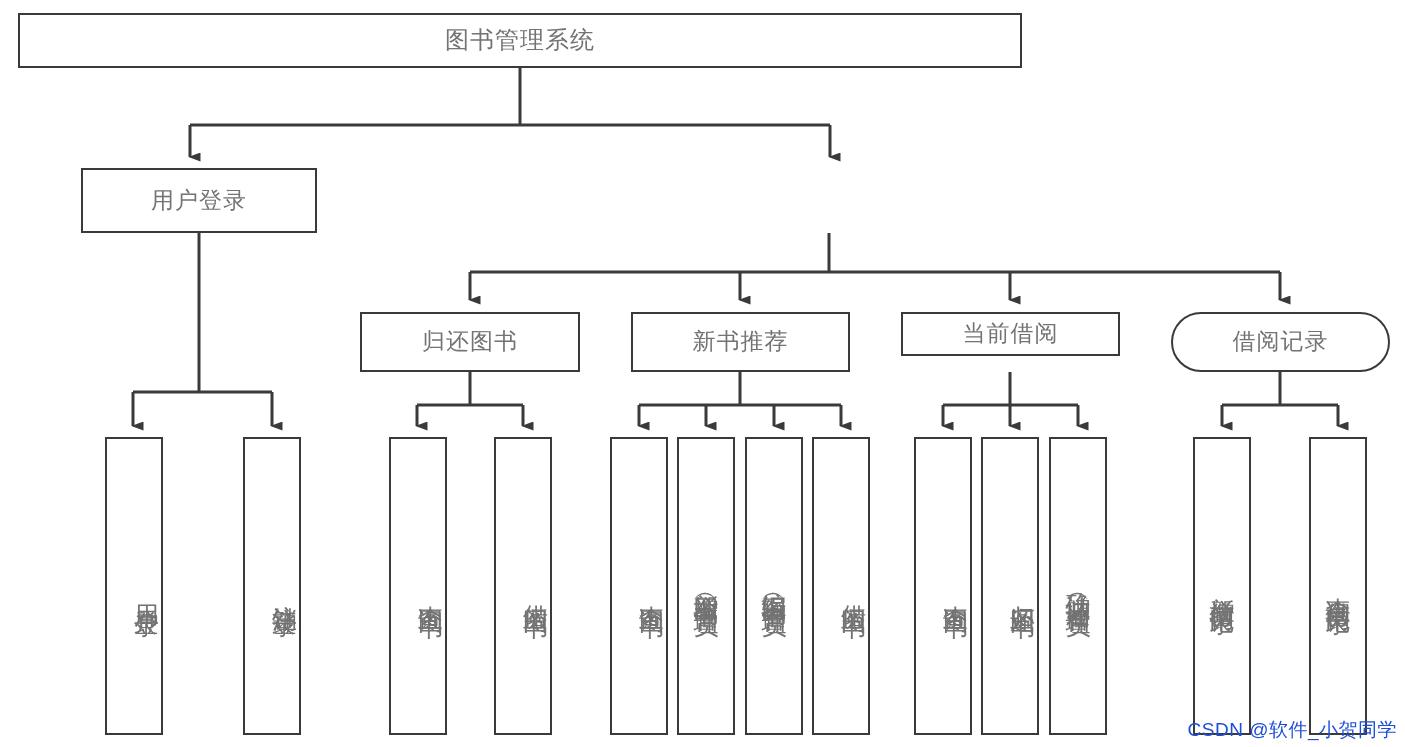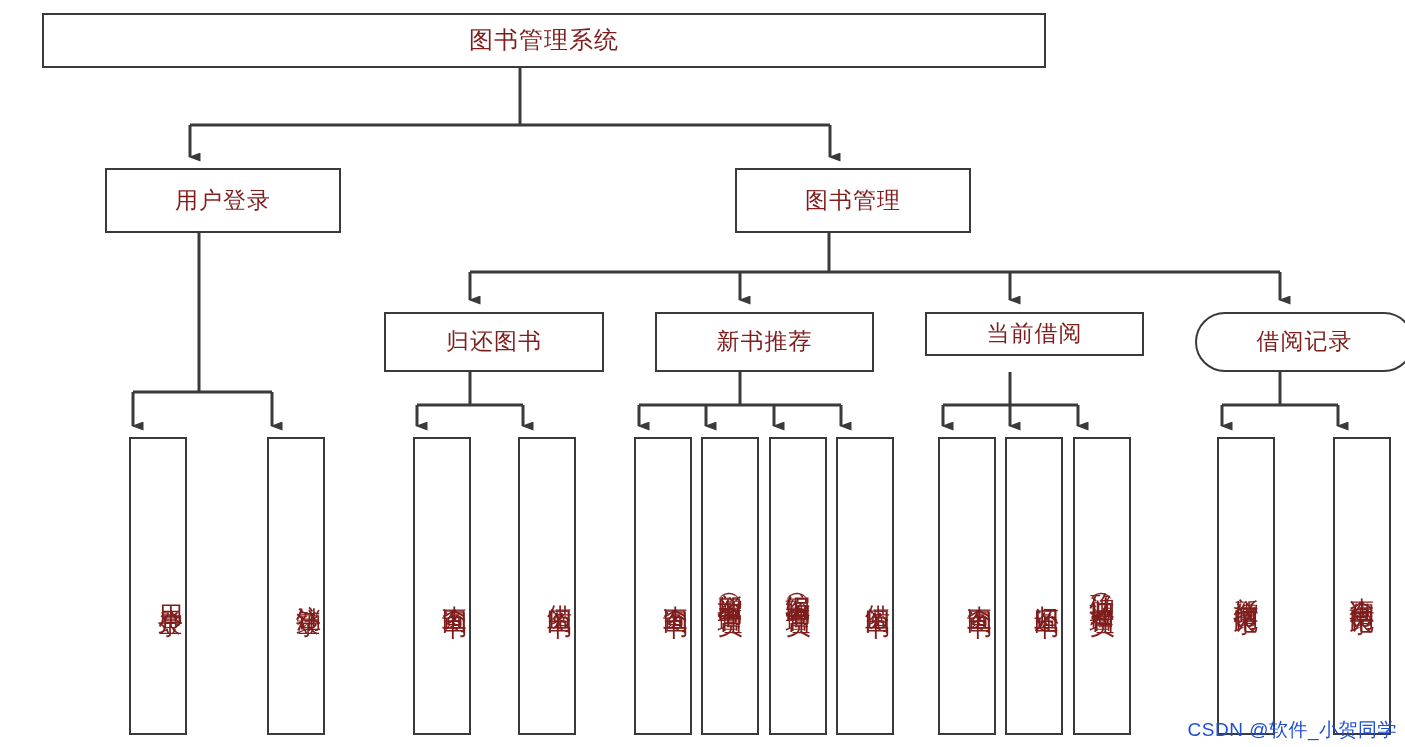--- a/index.html
+++ b/index.html
@@ -27,22 +27,21 @@
     pointer-events: none;
   }
   .node {
     position: absolute;
     box-sizing: border-box;
     border: 2.5px solid #3a3a3a;
     background: #ffffff;
     display: flex;
     align-items: center;
     justify-content: center;
-    color: #7f1d1d;
-    margin-left: 24px;
+    color: #737373;
   }
   .node.h {
     font-size: 23px;
     letter-spacing: 1px;
     line-height: 1.1;
   }
   .node.h.root {
     font-size: 24px;
   }
   .node.v {
@@ -122,21 +121,20 @@
       <path d="M1222,405 L1338,405"></path>
       <path d="M1222,405 L1222,426" marker-end="url(#ah)"></path>
       <path d="M1338,405 L1338,426" marker-end="url(#ah)"></path>
     </g>
   </svg>
 
   <div class="node h root" style="left:18px; top:13px; width:1004px; height:55px;">图书管理系统</div>
 
   <div class="node h" style="left:81px; top:168px; width:236px; height:65px;">用户登录</div>
 
-  <div class="node h" style="left:711px; top:168px; width:236px; height:65px;">图书管理</div>
 
   <div class="node h" style="left:360px; top:312px; width:220px; height:60px;">归还图书</div>
 
   <div class="node h" style="left:631px; top:312px; width:219px; height:60px;">新书推荐</div>
 
   <div class="node h" style="left:901px; top:312px; width:219px; height:44px;">当前借阅</div>
 
   <div class="node h" style="left:1171px; top:312px; width:219px; height:60px;border-radius:30px;">借阅记录</div>
 
   <div class="node v" style="left:105px; top:437px; width:58px; height:298px;">用户登录</div>

